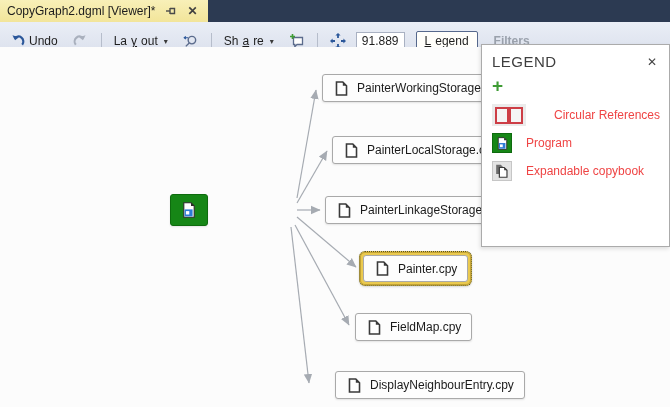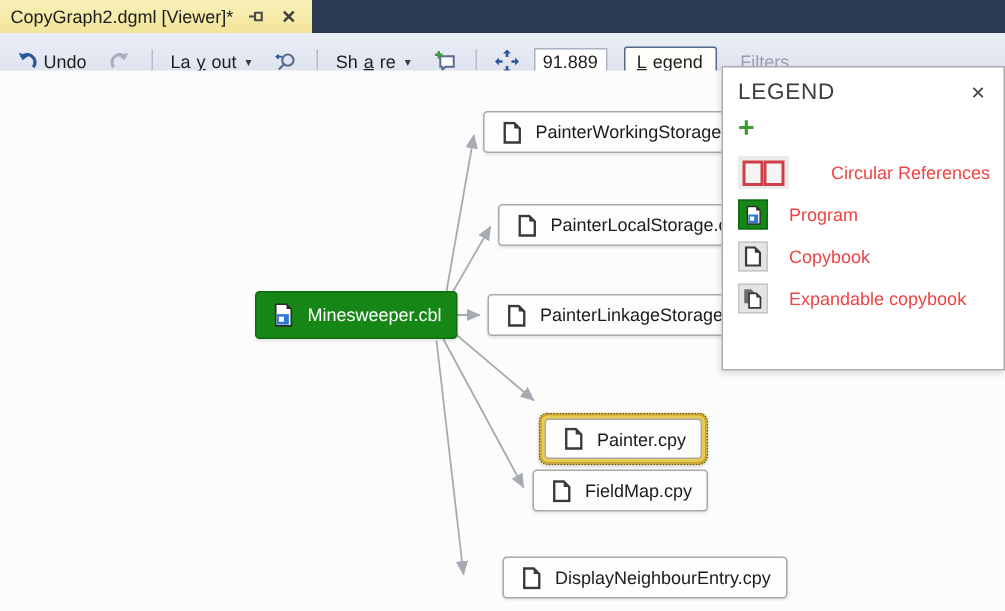--- a/index.html
+++ b/index.html
@@ -16,28 +16,28 @@
   
   .toolbar { position:absolute; left:0; top:22px; width:670px; height:39px; background:linear-gradient(#EAEEF6,#D8DEEB); border-bottom:1px solid #B9C0CF; display:flex; align-items:center; gap:5px; padding:0 4px; font-size:12px; color:#1e1e1e; }
   .tbtn { display:inline-flex; align-items:center; gap:4px; padding:2px 4px; border:1px solid transparent; border-radius:2px; cursor:default; white-space:nowrap; }
   .tbtn .ak { text-decoration:underline; }
   .tb-sep { width:1px; height:17px; background:#B6BDCB; margin:0 2px; }
   .caret { font-size:8px; color:#3a3a3a; margin-left:2px; }
   .disabled { color:#9AA1AC; }
   .icon16 { width:16px; height:16px; display:inline-flex; align-items:center; justify-content:center; }
   .zoom-combo { display:inline-flex; align-items:center; gap:5px; background:#FFFFFF; border:1px solid #A9B1C2; padding:1px 5px; height:19px;flex-direction:column; }
   .legend-btn { background:#FFFEFA; border:1px solid #56688C; padding:2px 8px; margin-left:6px; }
-  .filters-lbl { margin-left:6px; color:#9AA1AC; }
+  .filters-lbl { margin-left:6px; color:#9AA1AC;font-weight:bold; }
 
   
   .canvas { position:absolute; left:0; top:47px; width:670px; height:360px; background:#FCFCFC; }
   .edges { position:absolute; left:0; top:0; pointer-events:none; }
   .node { position:absolute; display:flex; align-items:center; gap:8px; background:#FDFDFD; border:1px solid #A9A9A9; border-radius:3px; padding:0 10px; font-size:12px; color:#1b1b1b; height:28px; white-space:nowrap; box-shadow:0 1px 2px rgba(0,0,0,0.10); }
   .node.program { background:#168616; border-color:#0E6B0E; color:#ffffff; height:32px; }
-  .sel-ring { position:absolute; padding:3px; background:#EAC94F; border:1px dotted #55512A; border-radius:6px; box-shadow:inset 0 0 0 1px #C3A334, 0 1px 2px rgba(0,0,0,0.15);margin-top:24px; }
+  .sel-ring { position:absolute; padding:3px; background:#EAC94F; border:1px dotted #55512A; border-radius:6px; box-shadow:inset 0 0 0 1px #C3A334, 0 1px 2px rgba(0,0,0,0.15); }
   .sel-ring .node { position:static; box-shadow:none; }
 
   
   .legend-panel { position:absolute; left:481px; top:44px; width:189px; height:203px; background:#FFFFFF; border:1px solid #ABABAB; box-shadow:-1px 2px 4px rgba(0,0,0,0.12); z-index:10; }
   .legend-head { display:flex; align-items:center; justify-content:space-between; padding:8px 10px 2px 10px; }
   .legend-title { font-size:15px; letter-spacing:0.5px; color:#3E3E3E; }
   .legend-close { font-size:12px; color:#444; cursor:pointer; padding:0 2px; }
   .legend-add { color:#3F9C35; font-size:19px; font-weight:bold; line-height:1; padding:4px 10px 2px 10px; cursor:pointer; width:fit-content; }
   .legend-items { padding:4px 10px 0 10px; }
   .legend-row { display:flex; align-items:center; gap:14px; height:28px; }
@@ -164,21 +164,20 @@
 
     <div class="node program" style="left:170px; top:147px; height:32px;">
       <span class="icon16">
         <svg width="16" height="16" viewBox="0 0 16 16">
             <path d="M2.8 0.8 h7.2 l3.2 3.2 v11.2 H2.8 Z" fill="#FFFFFF" stroke="#2B2B2B" stroke-width="1.1"></path>
             <path d="M10 0.8 l3.2 3.2 H10 Z" fill="#2B2B2B"></path>
             <rect x="3.6" y="7.4" width="8" height="7" fill="#2E7BD6"></rect>
             <rect x="4.9" y="9.1" width="3.4" height="3.4" fill="#FFFFFF"></rect>
           </svg>
       </span>
-      <span>Minesweeper.cbl</span>
     </div>
 
     <div class="node" style="left:322px; top:27px;">
       <span class="icon16">
         <svg width="13" height="15" viewBox="0 0 14 16">
             <path d="M1.6 1 h6.8 l4 4 v10 H1.6 Z" fill="#FFFFFF" stroke="#3A3A3A" stroke-width="1.7"></path>
             <path d="M8.4 1 l4 4 h-4 Z" fill="#3A3A3A"></path>
           </svg>
       </span>
       <span>PainterWorkingStorage.cpy</span>
@@ -261,29 +260,20 @@
               <path d="M2.8 0.8 h7.2 l3.2 3.2 v11.2 H2.8 Z" fill="#FFFFFF" stroke="#2B2B2B" stroke-width="1.1"></path>
               <path d="M10 0.8 l3.2 3.2 H10 Z" fill="#2B2B2B"></path>
               <rect x="3.6" y="7.4" width="8" height="7" fill="#2E7BD6"></rect>
               <rect x="4.9" y="9.1" width="3.4" height="3.4" fill="#FFFFFF"></rect>
             </svg>
         </span>
         <span class="legend-label">Program</span>
       </div>
 
 
-      <div class="legend-row">
-        <span class="chip">
-          <svg width="12" height="14" viewBox="0 0 14 16">
-              <path d="M1.6 1 h6.8 l4 4 v10 H1.6 Z" fill="#FFFFFF" stroke="#3A3A3A" stroke-width="1.7"></path>
-              <path d="M8.4 1 l4 4 h-4 Z" fill="#3A3A3A"></path>
-            </svg>
-        </span>
-        <span class="legend-label">Copybook</span>
-      </div>
 
       <div class="legend-row">
         <span class="chip">
           <svg width="14" height="14" viewBox="0 0 18 18">
               <path d="M1.5 1 h6 l3.4 3.4 v8.6 H1.5 Z" fill="#6E6E6E"></path>
               <path d="M5.6 4.5 h6.2 l3.6 3.6 v8.9 H5.6 Z" fill="#FFFFFF" stroke="#3A3A3A" stroke-width="1.5"></path>
               <path d="M11.8 4.5 l3.6 3.6 h-3.6 Z" fill="#3A3A3A"></path>
             </svg>
         </span>
         <span class="legend-label">Expandable copybook</span>

